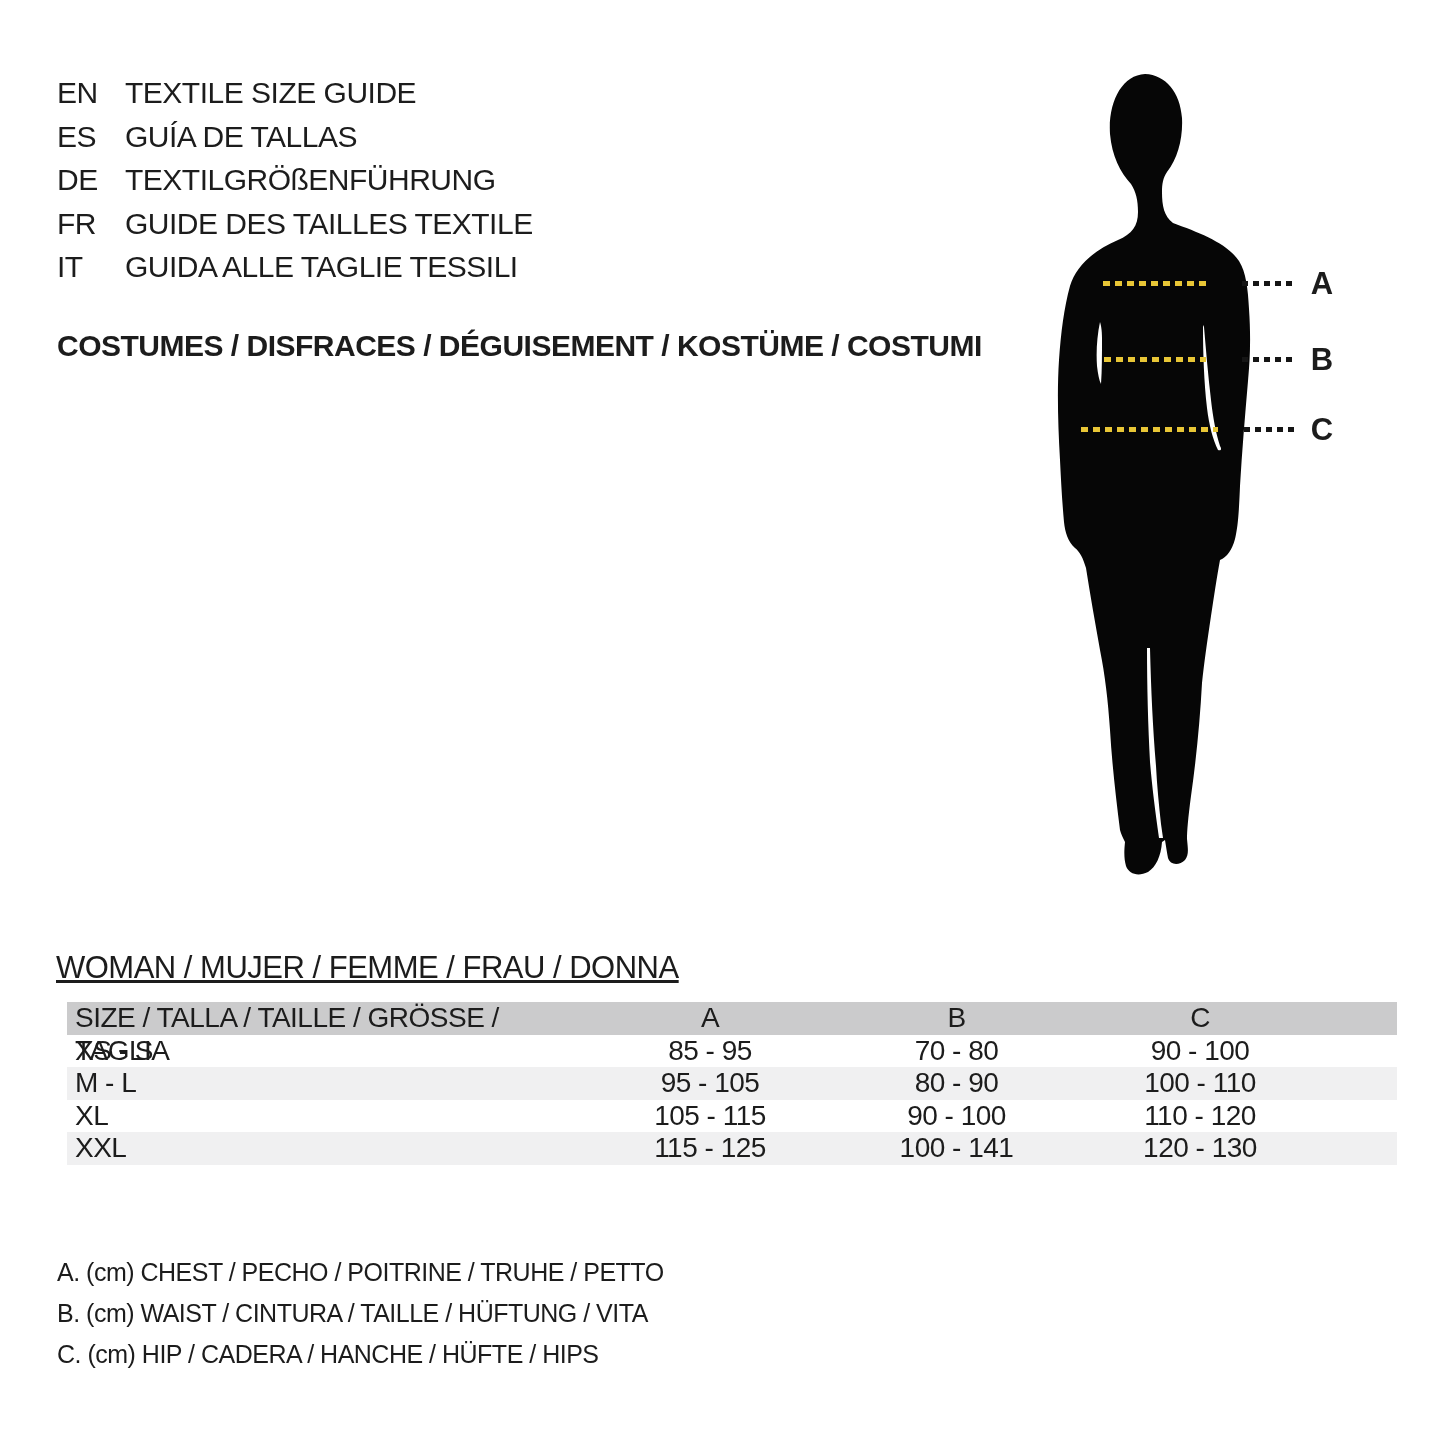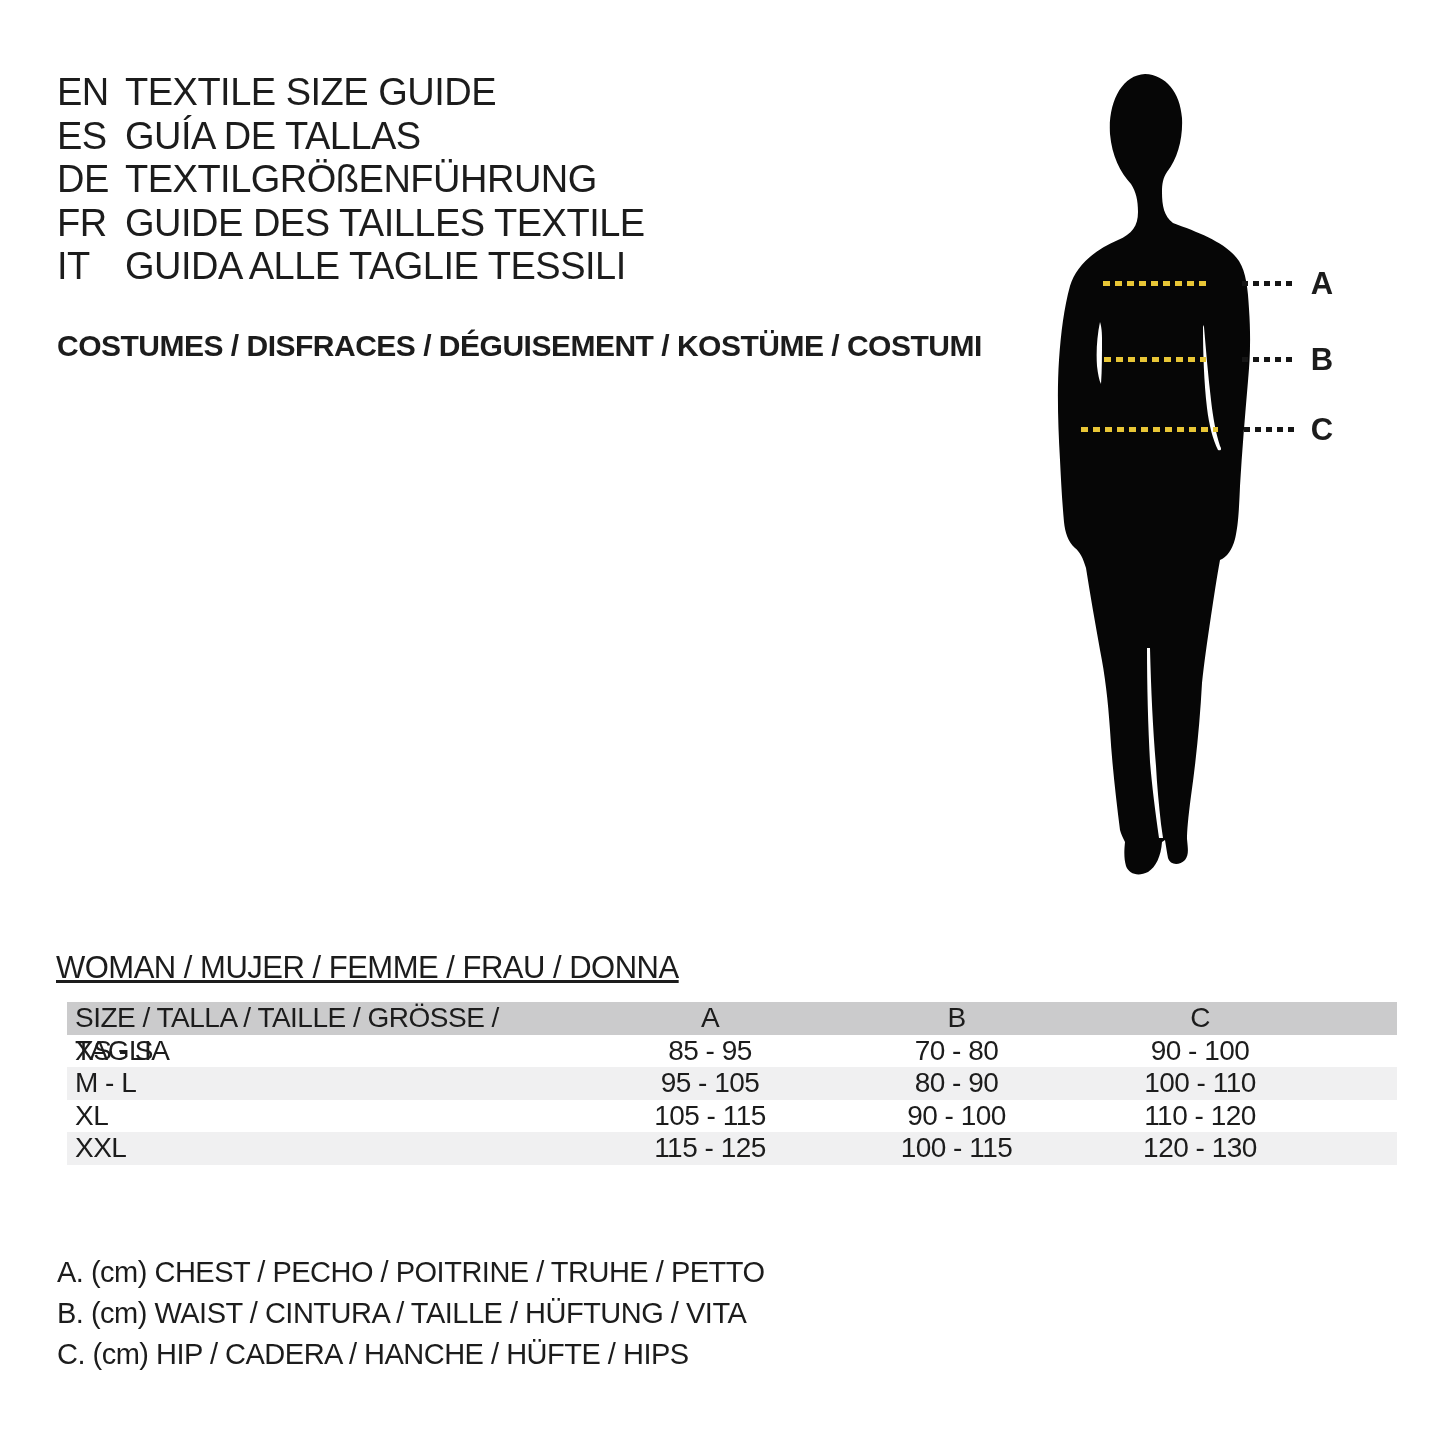--- a/index.html
+++ b/index.html
@@ -6,21 +6,21 @@
   .canvas{
     position:relative;
     width:1445px;height:1444px;
     background:#ffffff;
     font-family:"Liberation Sans", sans-serif;
     color:#1c1c1c;
     overflow:hidden;
   }
   
   .lang-block{position:absolute;left:57px;top:71px;}
-  .lang-row{display:flex;height:43.5px;line-height:43.5px;font-size:38px;letter-spacing:-0.5px;}
+  .lang-row{display:flex;height:43.5px;line-height:43.5px;font-size:30px;letter-spacing:-0.5px;}
   .lang-code{width:68px;font-weight:500;}
   
   .category-title{
     position:absolute;left:57px;top:329px;
     font-size:30px;font-weight:700;letter-spacing:-0.5px;text-align:center;
   }
   
   .figure-svg{position:absolute;left:1050px;top:70px;}
   .dash-yellow{
     position:absolute;height:5px;
@@ -43,21 +43,21 @@
   .t-row{display:flex;height:32.5px;line-height:32.5px;font-size:28px;letter-spacing:-0.5px;}
   .t-row.head{background:#cbcbcc;}
   .t-row.zebra{background:#f0f0f1;justify-content:space-between;}
   .col-size{width:520px;padding-left:8px;box-sizing:border-box;}
   .col-a{width:246px;text-align:center;}
   .col-b{width:247px;text-align:center;}
   .col-c{width:240px;text-align:center;}
   .col-fill{flex:1;}
   
   .legend{position:absolute;left:57px;top:1252px;}
-  .legend-line{height:41px;line-height:41px;font-size:29px;letter-spacing:-0.5px;}
+  .legend-line{height:41px;line-height:41px;font-size:25px;letter-spacing:-0.5px;}
 </style>
 </head>
 <body>
 
 <div class="canvas">
 
   <div class="lang-block">
     <div class="lang-row">
       <span class="lang-code">EN</span>
       <span class="lang-label">TEXTILE SIZE GUIDE</span>
@@ -184,21 +184,21 @@
     <div class="t-row">
       <span class="col-size">XL</span>
       <span class="col-a">105 - 115</span>
       <span class="col-b">90 - 100</span>
       <span class="col-c">110 - 120</span>
       <span class="col-fill"></span>
     </div>
     <div class="t-row zebra">
       <span class="col-size">XXL</span>
       <span class="col-a">115 - 125</span>
-      <span class="col-b">100 - 115</span>
+      <span class="col-b">100 - 141</span>
       <span class="col-c">120 - 130</span>
       <span class="col-fill"></span>
     </div>
   </div>
 
   <div class="legend">
     <div class="legend-line">A. (cm) CHEST / PECHO / POITRINE / TRUHE / PETTO</div>
     <div class="legend-line">B. (cm) WAIST / CINTURA / TAILLE / HÜFTUNG / VITA</div>
     <div class="legend-line">C. (cm) HIP / CADERA / HANCHE / HÜFTE / HIPS</div>
   </div>

